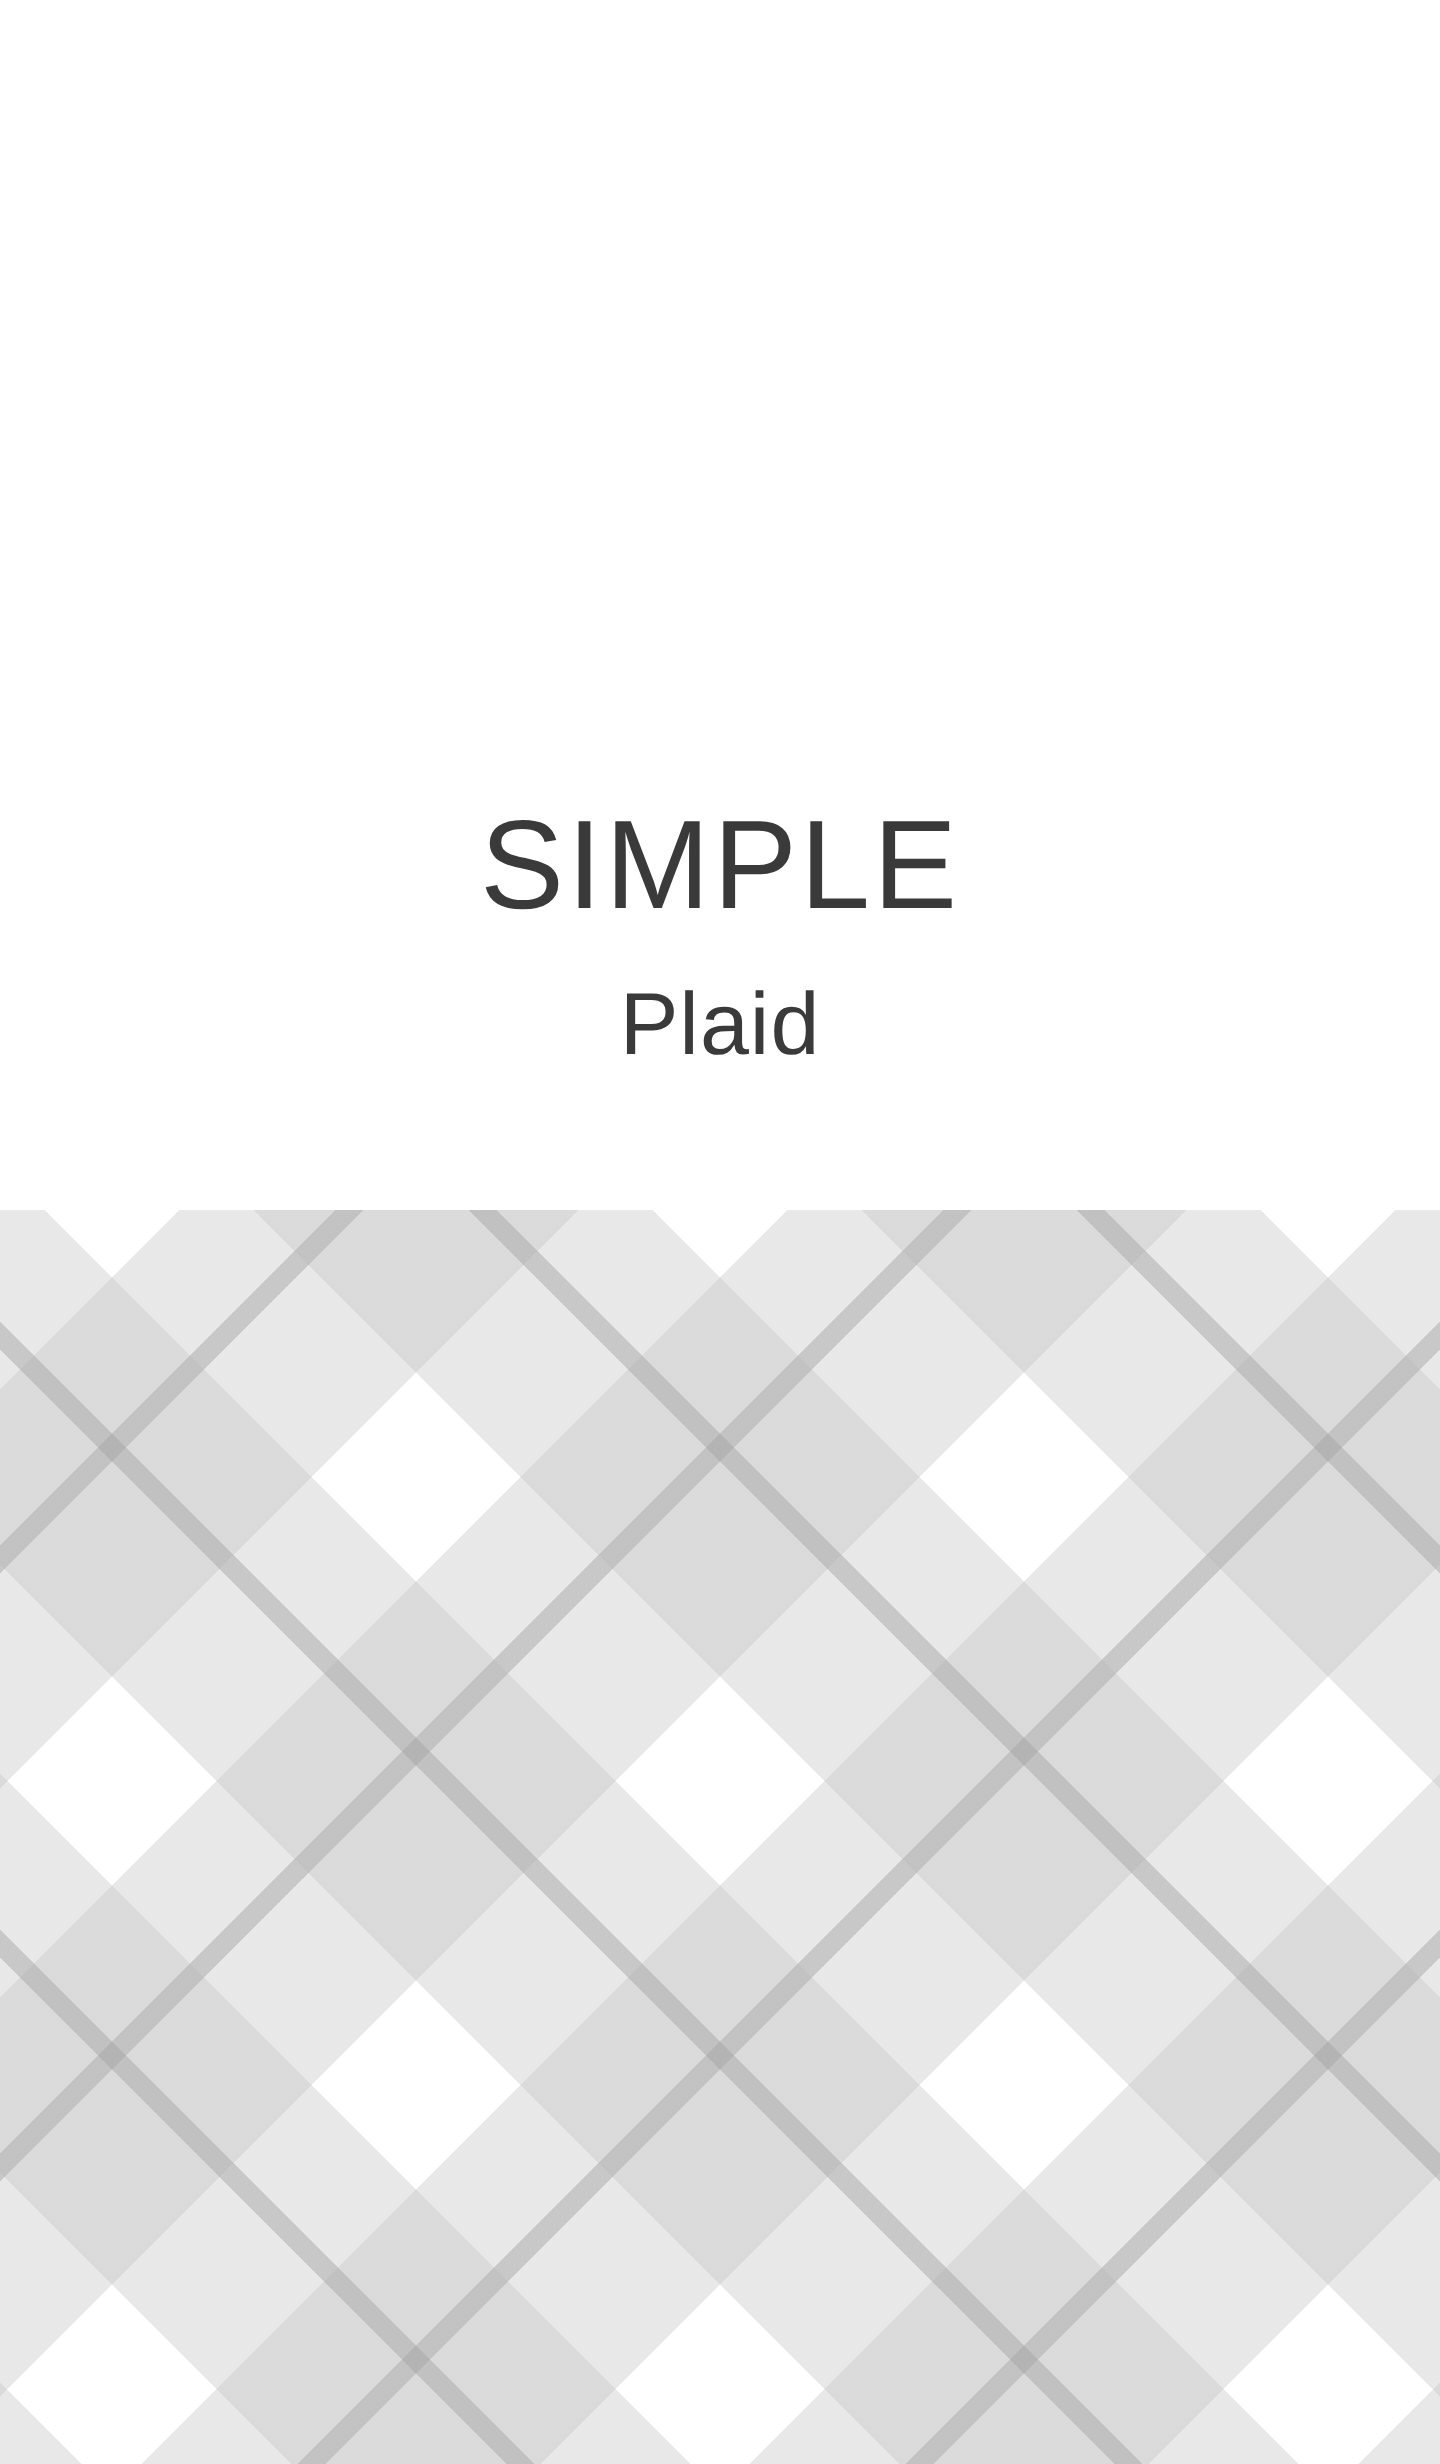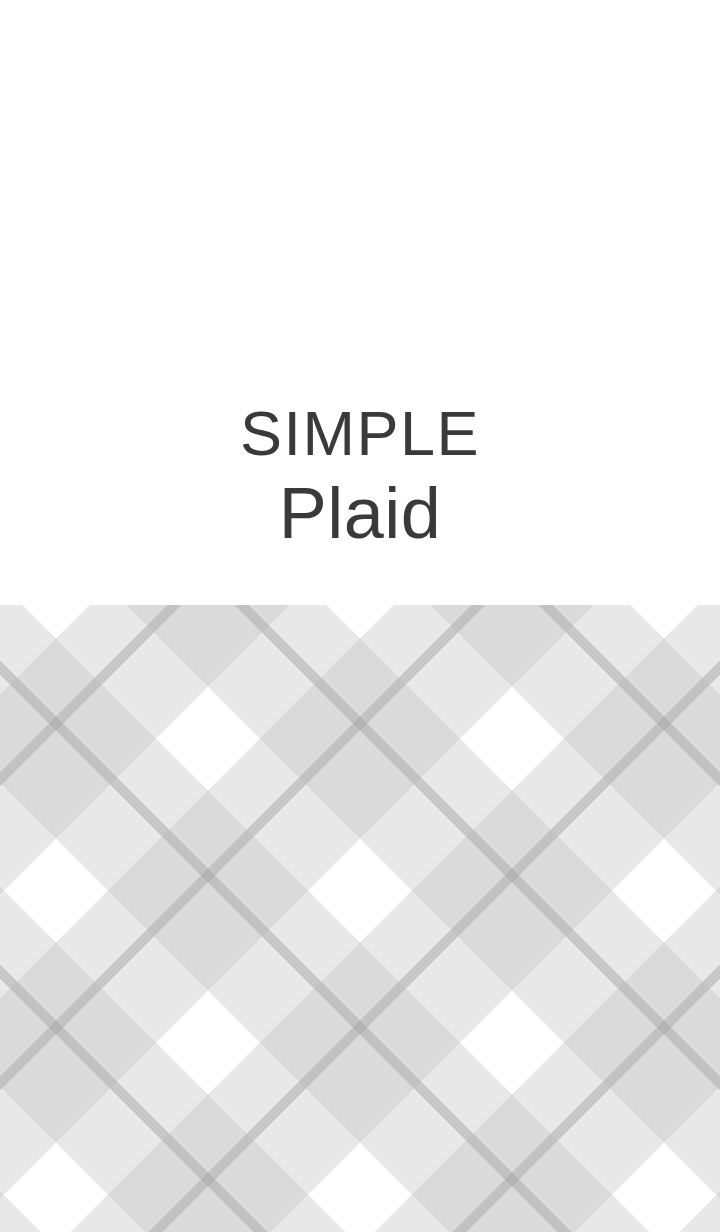--- a/index.html
+++ b/index.html
@@ -46,21 +46,21 @@
     font-weight: 400;
     letter-spacing: 1.5px;
     line-height: 74px;
     color: #3a3a3a;
     white-space: nowrap;
   }
 
   .title-sub {
     display: block;
     font-family: "Liberation Sans", sans-serif;
-    font-size: 72px;
+    font-size: 44px;
     font-weight: 400;
     letter-spacing: 0.5px;
     line-height: 86px;
     color: #3a3a3a;
     white-space: nowrap;
   }
 
   
   .plaid {
     position: absolute;

